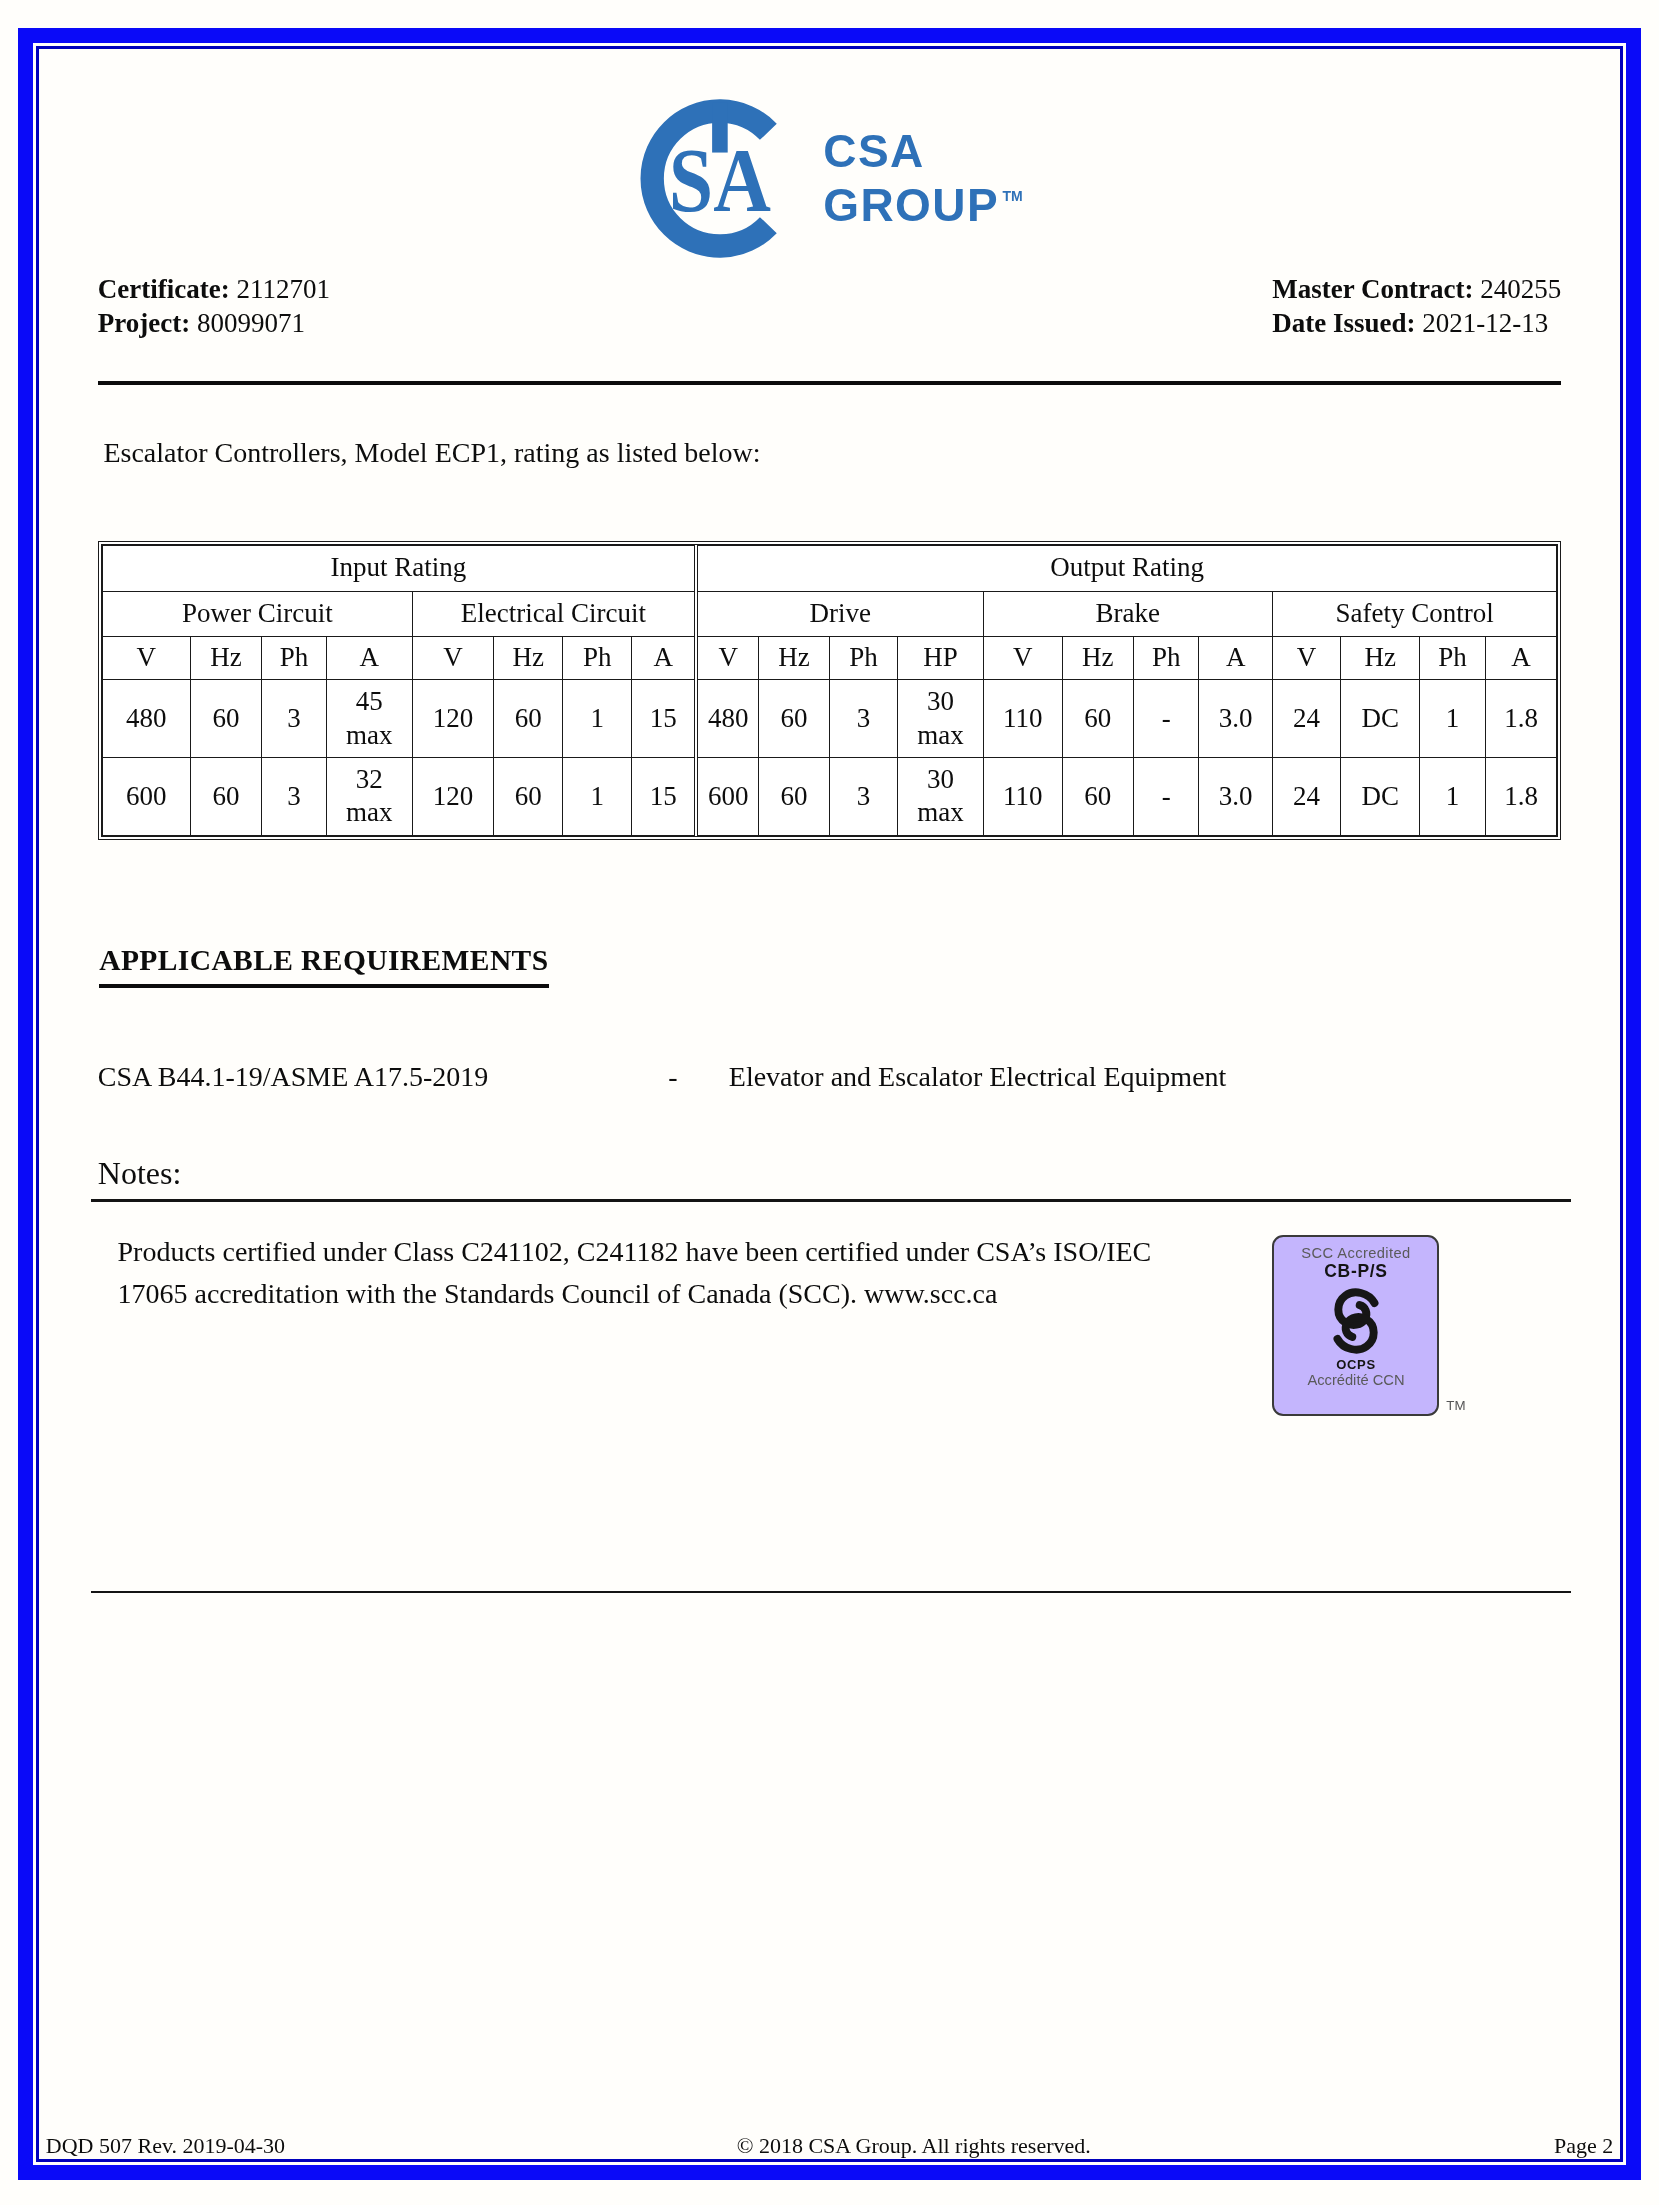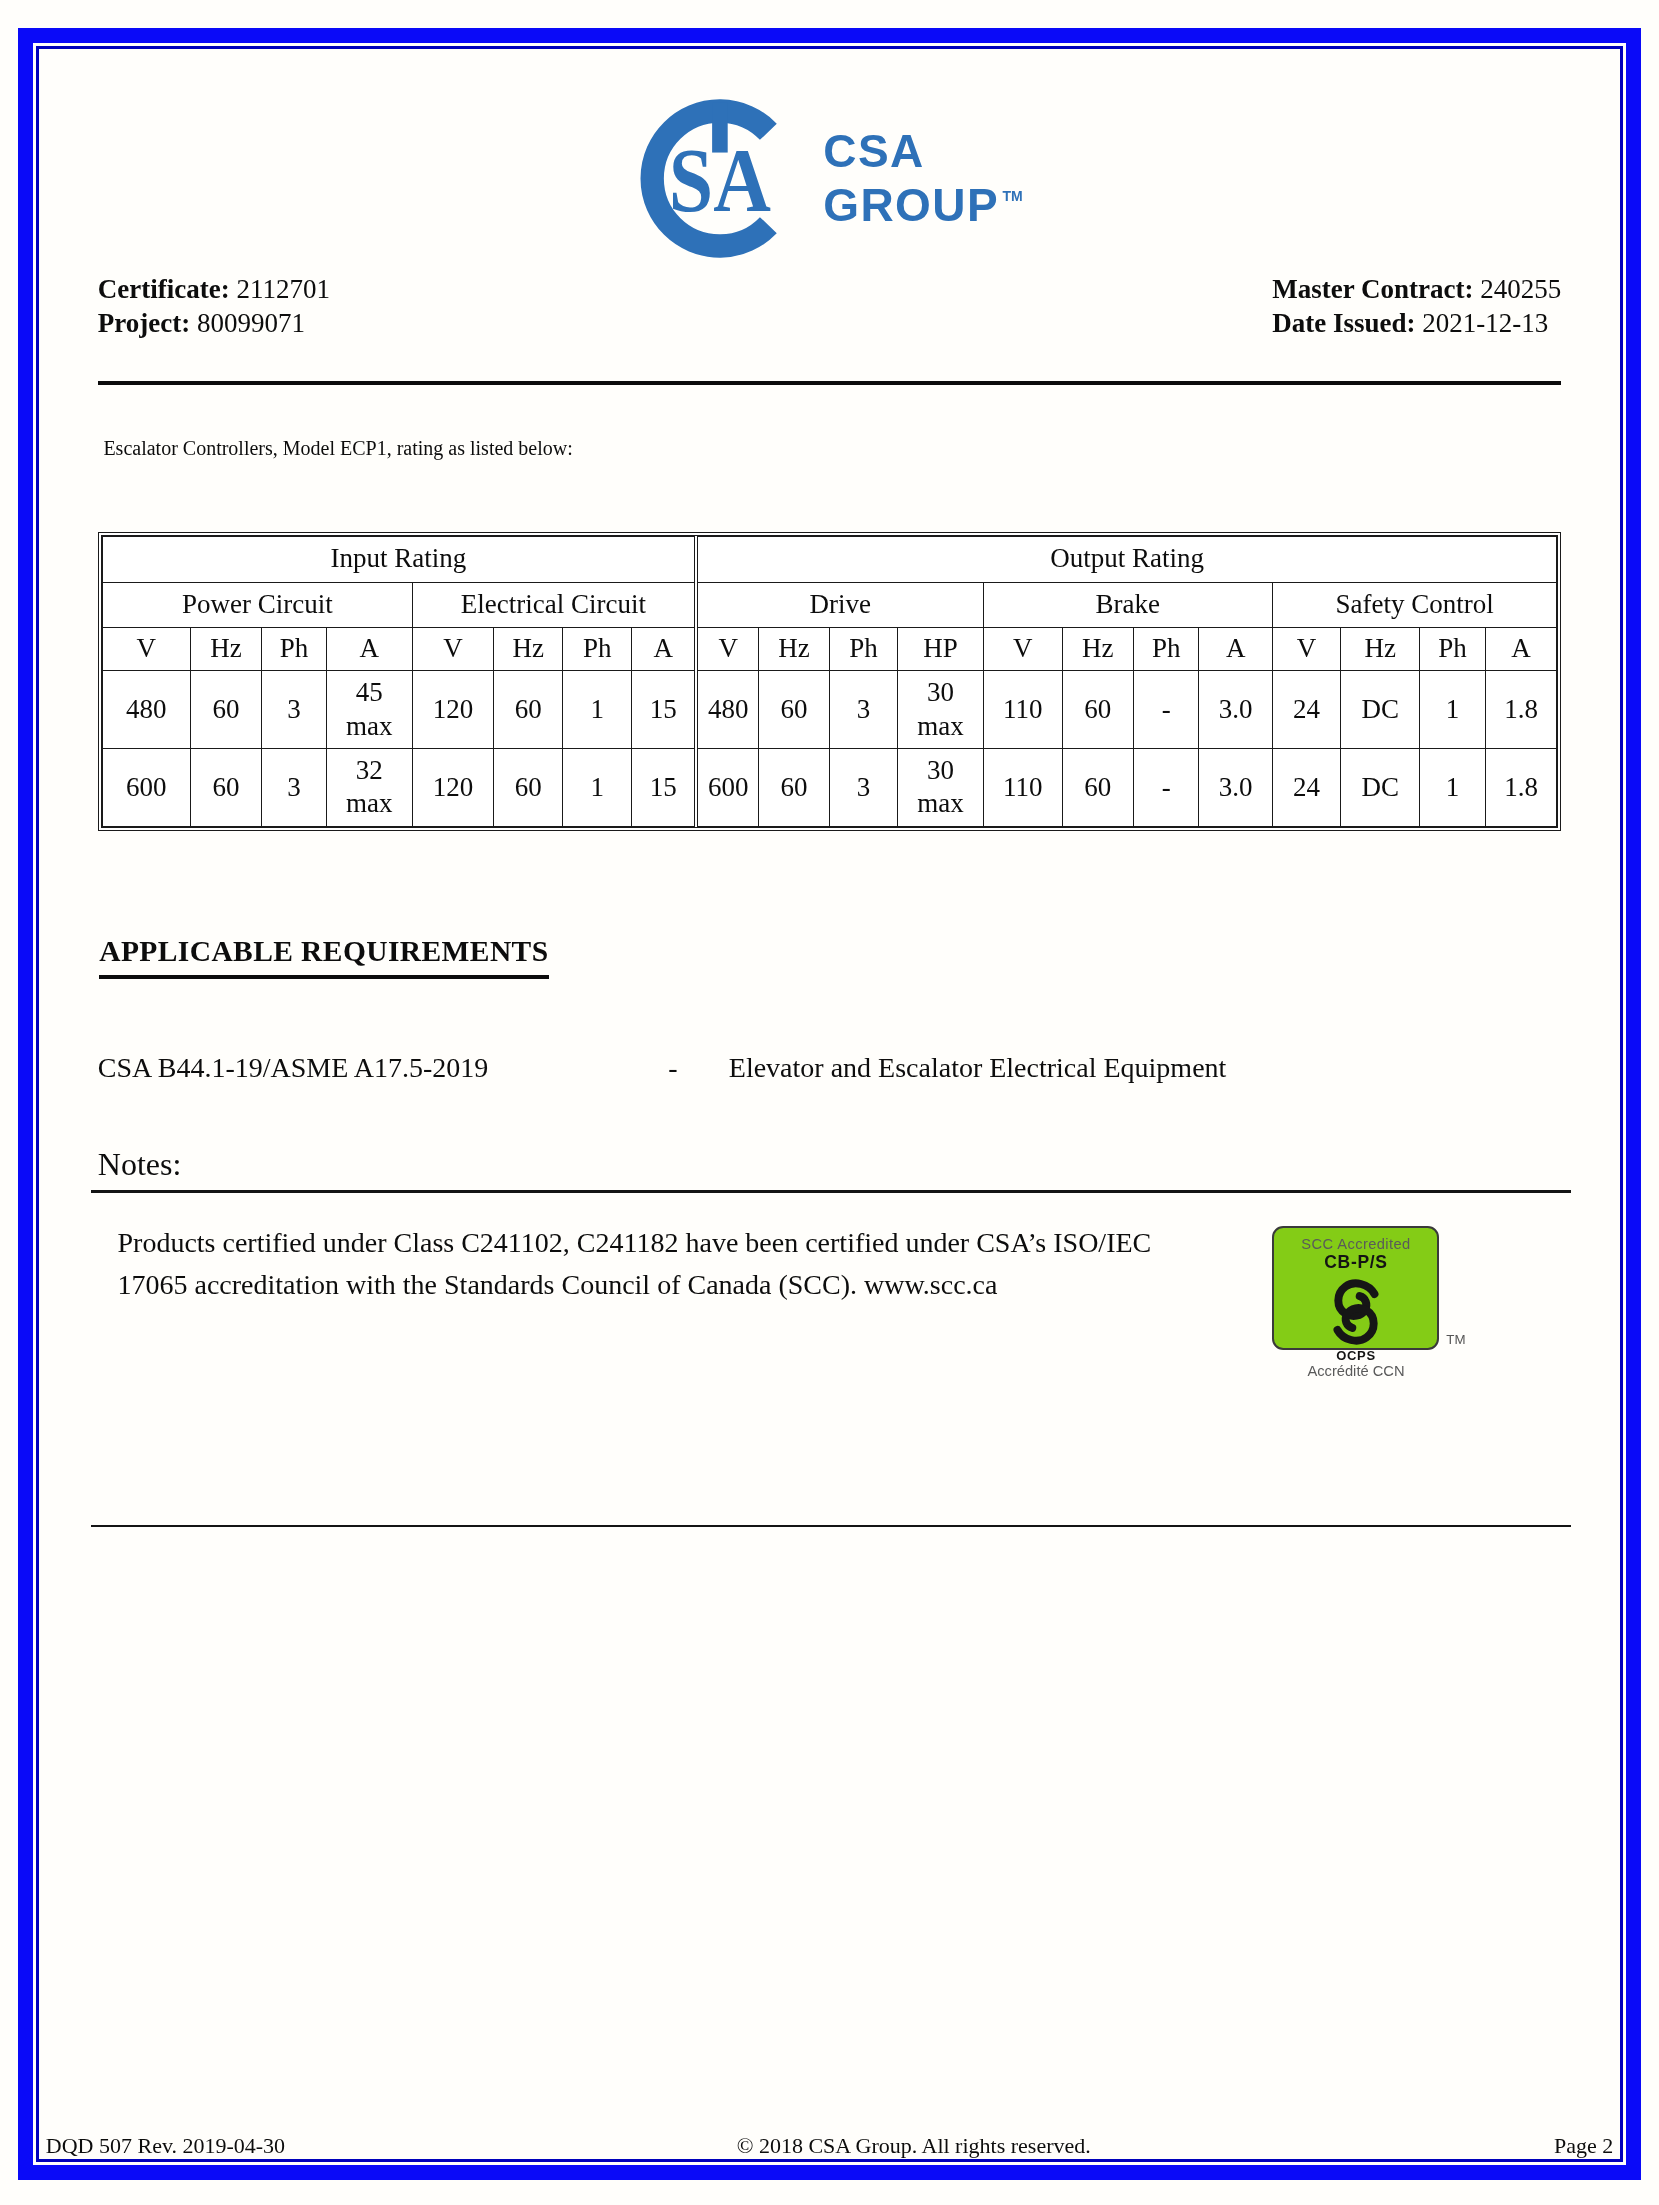--- a/index.html
+++ b/index.html
@@ -27,21 +27,21 @@
                font-size:46px; line-height:45px; letter-spacing:1.4px; }
   .logo-tm { font-size:14px; vertical-align:19.7px; letter-spacing:0; margin-left:3.5px; }
 
   
   .cert-row { display:flex; justify-content:space-between; margin-top:5.6px; font-size:27px; line-height:34px; }
   .cert-col-right { }
   .lbl { font-weight:bold; }
 
   .rule-thick { border:none; height:3.5px; background:#0c0c0c; margin:41px 0 0 0; }
 
-  .intro { margin:52px 0 0 5.6px; font-size:20px; }
+  .intro { margin:52px 0 0 5.6px; font-size:28px; }
 
   
   .table-wrap { margin-top:72px; border:4.9px double #1a1a1a; background:#fff; }
   table { width:100%; border-collapse:collapse; text-align:center; font-size:27px; table-layout:fixed; }
   td, th { border:1.4px solid #1a1a1a; padding:1.4px; white-space:pre-line; font-weight:normal; line-height:1.25; }
   .group-row td { height:42px; }
   .section-row td { height:42px;text-align:center; }
   .units-row th { height:39px; }
   .data-row td { height:74px; }
   .sep { border-left:4.9px double #1a1a1a; }
@@ -54,22 +54,22 @@
   .req-dash { text-align:center; }
 
   
   .notes-label { margin-top:62px; font-size:32px; }
   .rule-thin { border:none; height:2.8px; background:#141414; margin:7px -9.8px 0 -7px; }
   .notes-row { display:flex; align-items:flex-start; margin-top:25px; }
   .notes-text { flex:1; margin:4.2px 46px 0 19.7px; max-width:1109px; font-size:28px; line-height:1.5; }
 
   .scc-wrap { position:relative; width:168px; flex-shrink:0; margin-right:35px; margin-top:8.4px;
               font-family:"Liberation Sans", sans-serif; }
-  .scc-box { width:167px; height:124px; box-sizing:border-box; border:2.1px solid #3a3a3a; border-radius:11.2px;
-             text-align:center; padding-top:8.4px; background:#84cc16; }
+  .scc-box { width:167px; height:181px; box-sizing:border-box; border:2.1px solid #3a3a3a; border-radius:11.2px;
+             text-align:center; padding-top:8.4px; background:#c4b5fd; }
   .scc-l1 { font-size:14.7px; color:#5a5a5a; letter-spacing:0.4px; }
   .scc-l2 { font-size:17.5px; font-weight:bold; color:#141414; letter-spacing:0.7px; }
   .scc-swirl { width:74px; height:74px; margin-top:1.4px; }
   .scc-l3 { font-size:13px; font-weight:bold; color:#141414; margin-top:-2.8px; letter-spacing:0.7px; }
   .scc-l4 { font-size:14.7px; color:#5a5a5a; }
   .scc-tm { position:absolute; right:-25px; bottom:2.8px; font-size:13.3px; color:#555; }
 
   .rule-mid { margin-top:175px; height:2.1px; }
 
   

